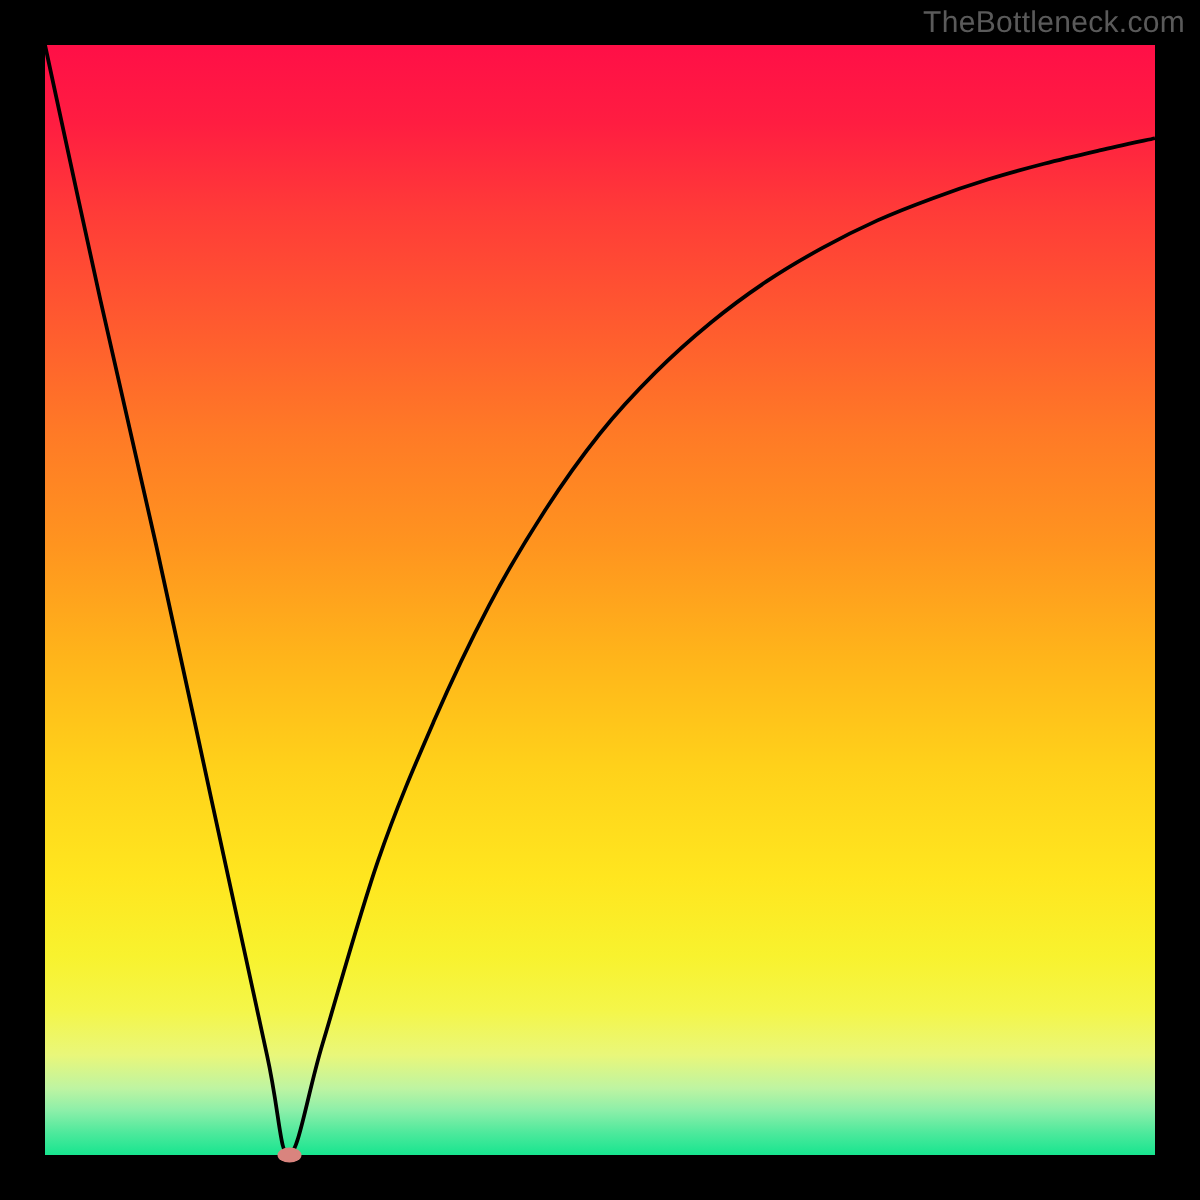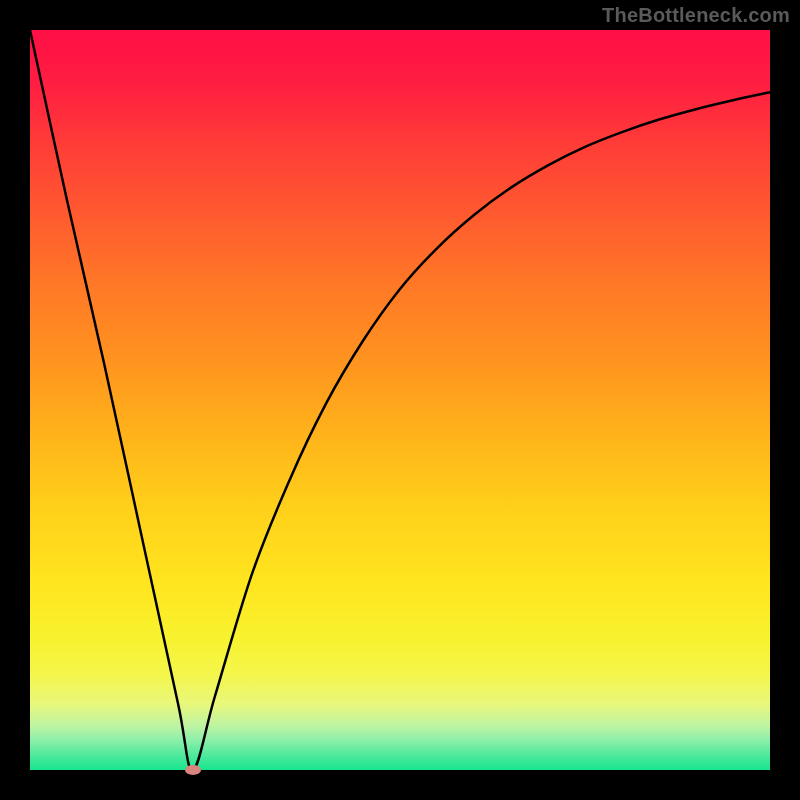--- a/index.html
+++ b/index.html
@@ -48,21 +48,21 @@
     border-radius: 50%;
     background: #d9847e;
     transform: translate(-50%, -50%);
   }
   .watermark {
     position: absolute;
     top: 4px;
     right: 10px;
     color: #5a5a5a;
     font-size: 20px;
-    font-weight: 700;
+    font-weight: 400;
     letter-spacing: 0.2px;
     user-select: none;
   }
   svg.curve {
     position: absolute;
     left: 0;
     top: 0;
     width: 740px;
     height: 740px;
     overflow: visible;

